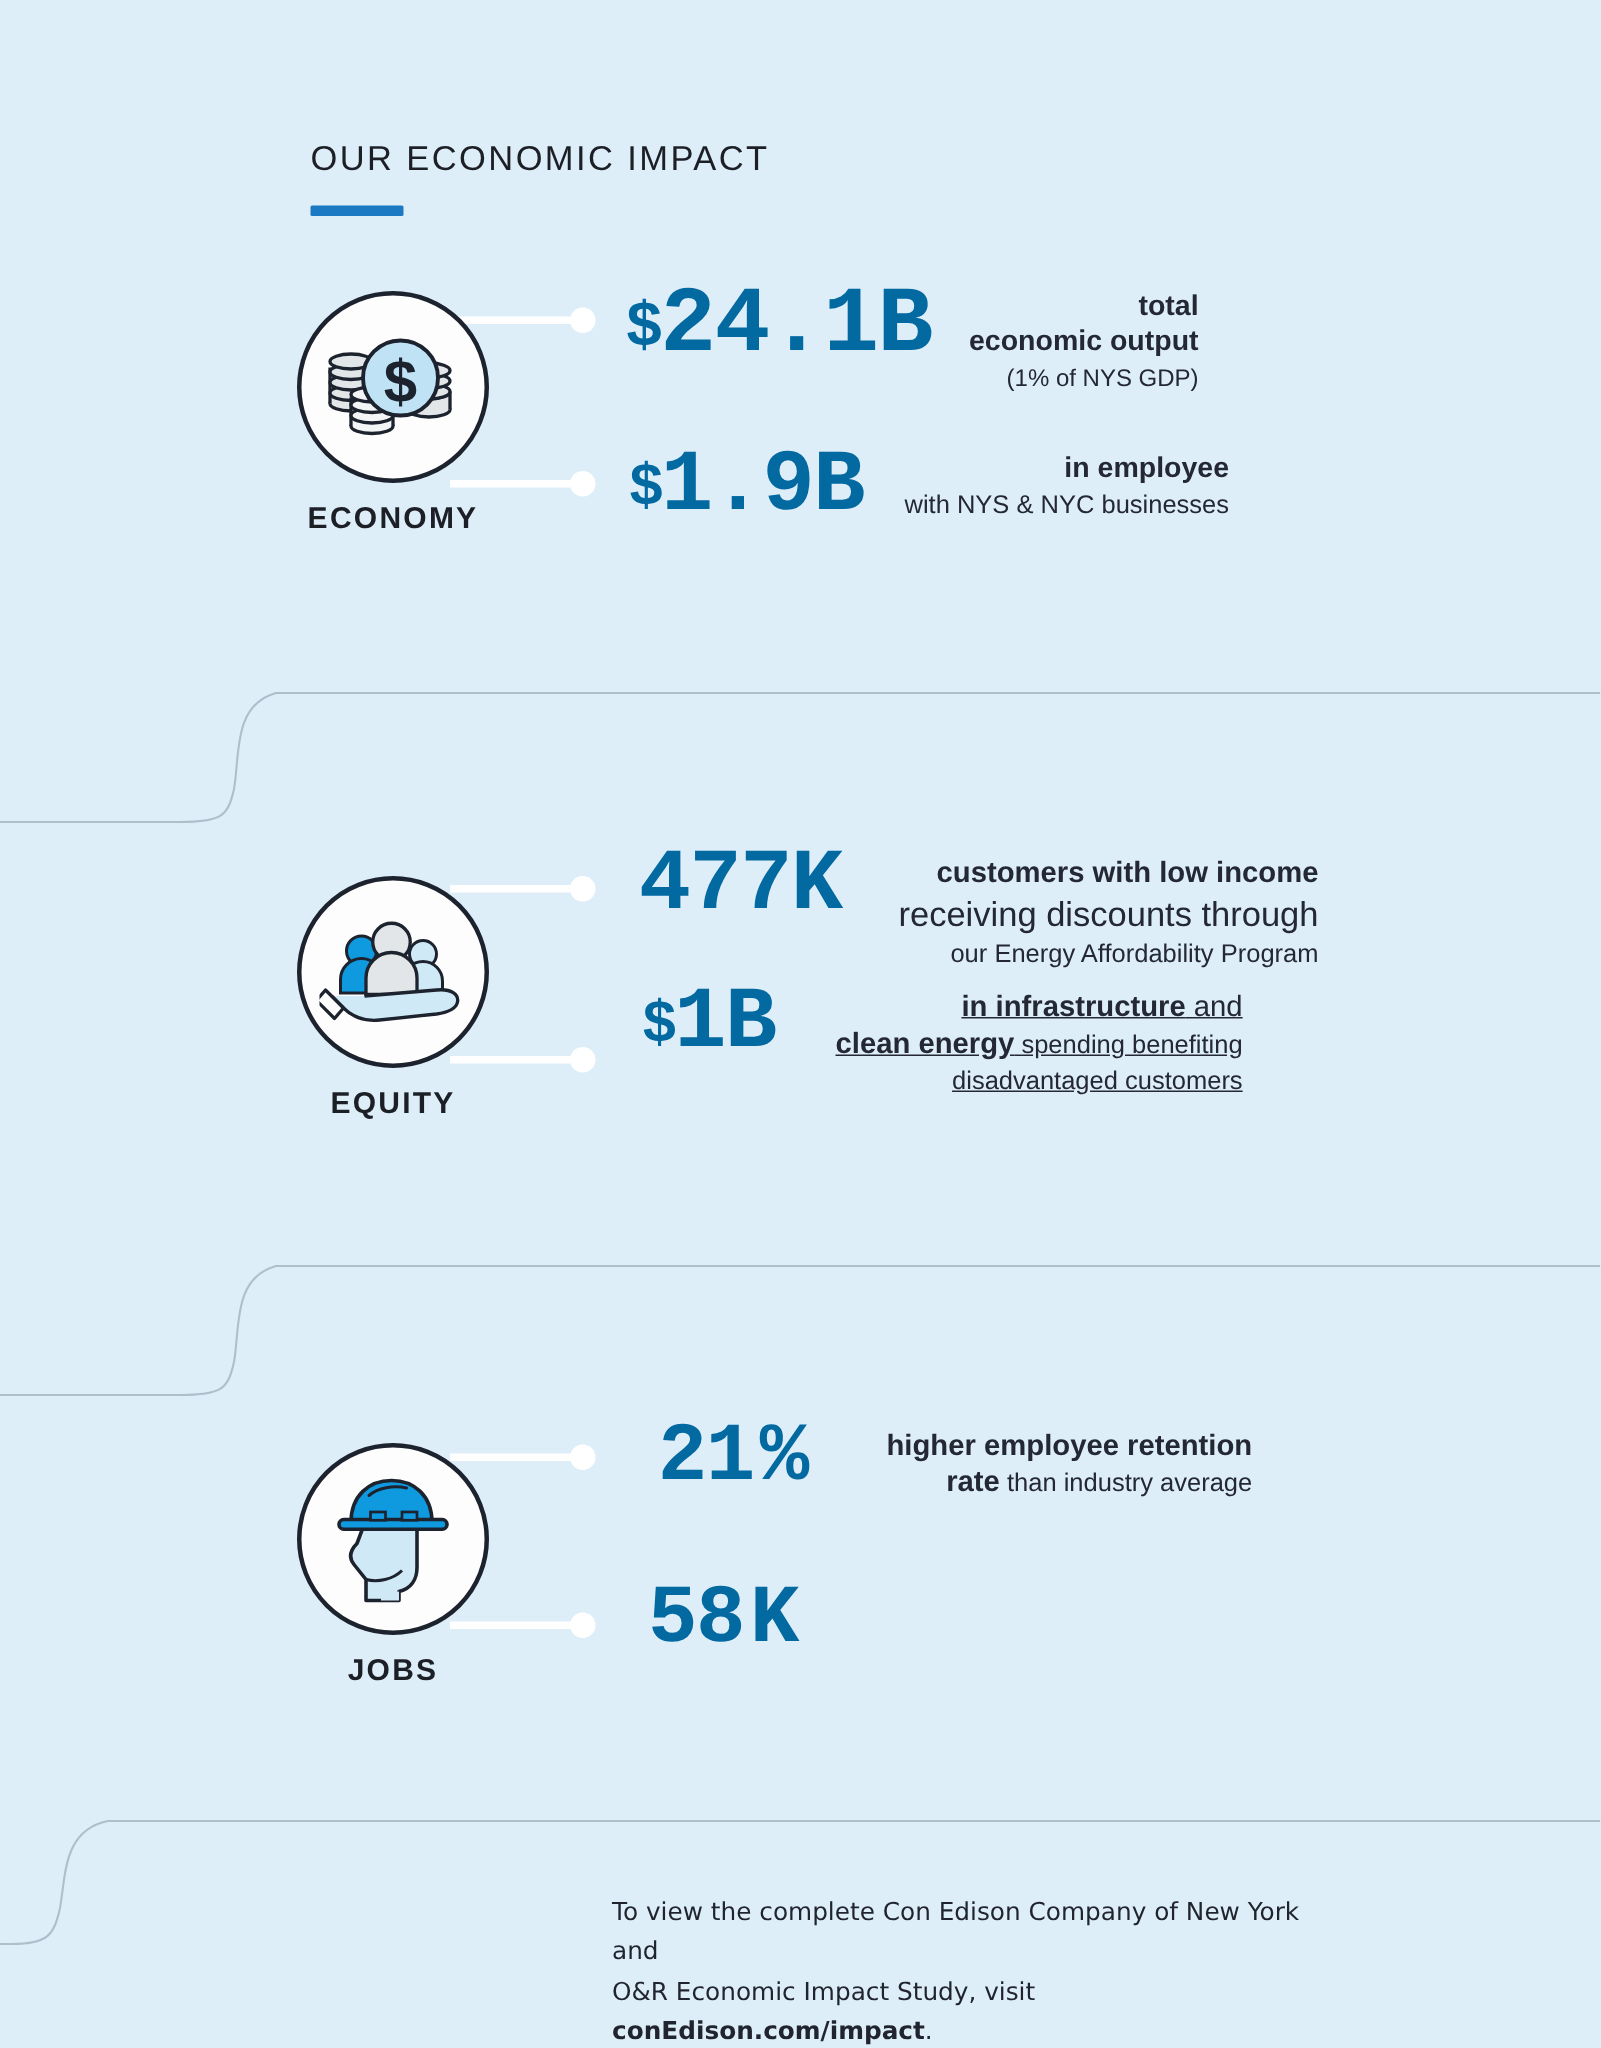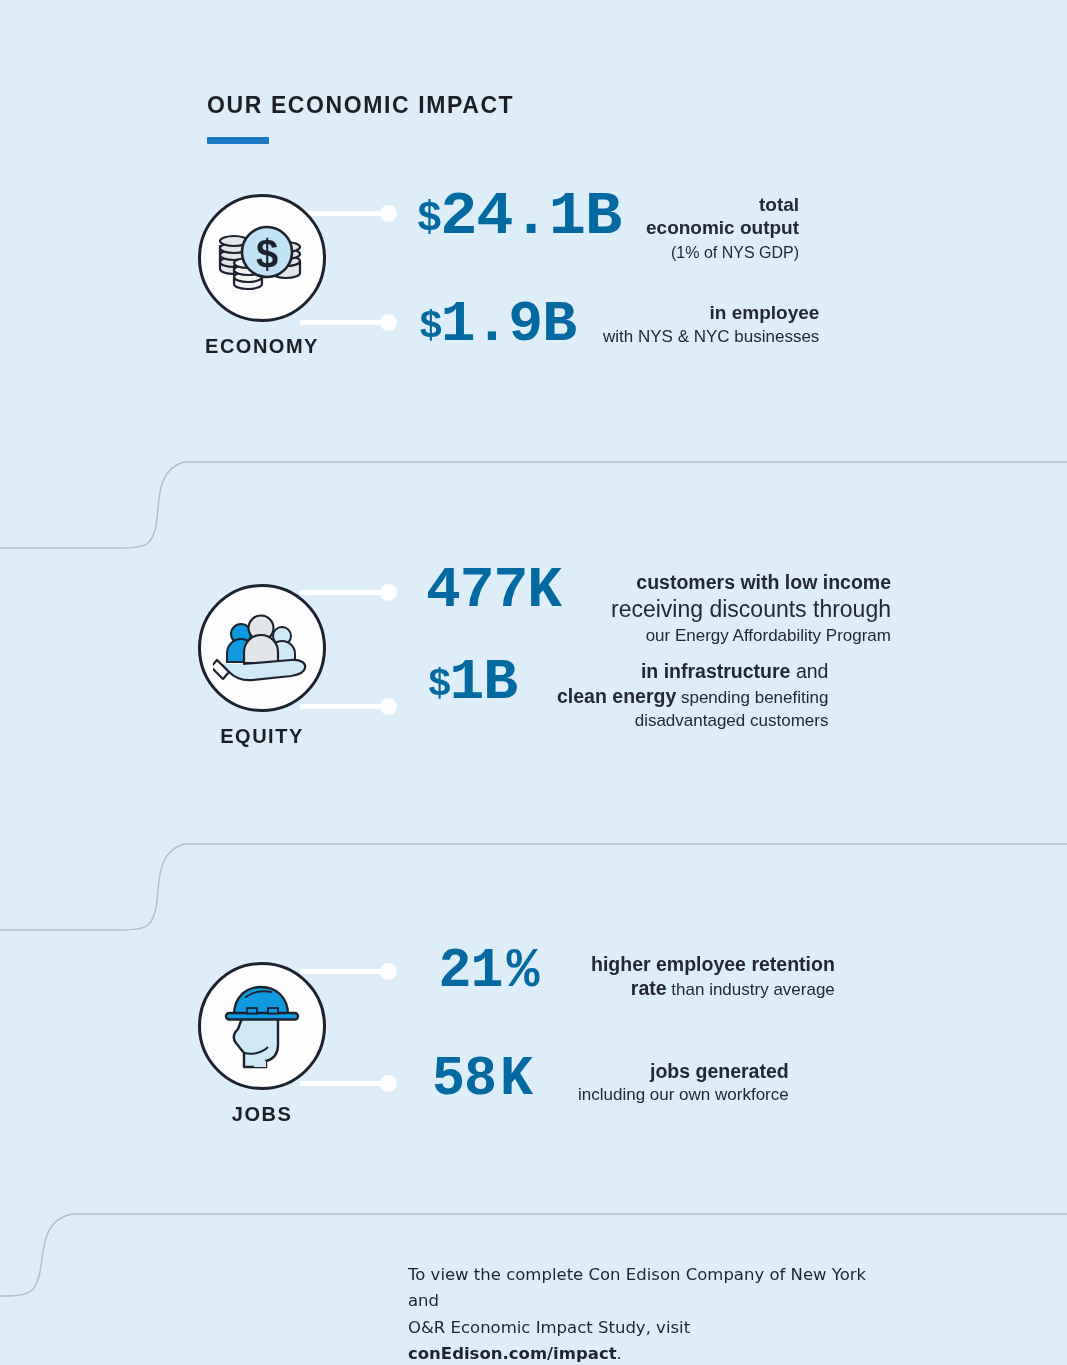--- a/index.html
+++ b/index.html
@@ -22,21 +22,21 @@
     position: absolute;
     left: 0;
     width: 1067px;
     pointer-events: none;
   }
 
   
   .header { position: absolute; left: 207px; top: 92px; }
   .header-title {
     font-size: 23px;
-    font-weight: bold;
+    font-weight: normal;
     letter-spacing: 1.6px;
     color: #1c1f26;
     white-space: nowrap;
   }
   .header-rule {
     margin-top: 18px;
     width: 62px;
     height: 7px;
     border-radius: 1px;
     background: #1b79c4;
@@ -245,32 +245,32 @@
           <path d="M4,52 L16,64 L10,71 L-2,59 Z" fill="#fdfdfd" stroke="#1d232e" stroke-width="2.2" stroke-linejoin="round"></path>
         </svg>
       </div>
       <div class="icon-label">EQUITY</div>
     </div>
 
     <div class="stat-row" style="left:410px; top:562px;">
       <div class="stat-figure" style="font-size:58px; min-width:167px;">
         <span class="cur"></span><span>477K</span>
       </div>
-      <div class="stat-text" style="margin-left:34px; padding-top:9px;">
+      <div class="stat-text" style="margin-left:22px; padding-top:9px;">
         <div class="b" style="font-size:19.5px;">customers with low income</div>
         <div class="n" style="font-size:23px; margin-top:2px;">receiving discounts through</div>
         <div class="n" style="font-size:17px; margin-top:2px;">our Energy Affordability Program</div>
       </div>
     </div>
 
     <div class="stat-row" style="left:410px; top:654px;">
       <div class="stat-figure" style="font-size:58px; min-width:125px;">
         <span class="cur">$</span><span>1B</span>
       </div>
-      <div class="stat-text" style="margin-left:22px; padding-top:6px;">
+      <div class="stat-text" style="margin-left:22px; padding-top:6px;text-decoration:underline;">
         <div style="font-size:19.5px;">
           <span class="b">in infrastructure</span><span class="n"> and</span>
         </div>
         <div style="font-size:19.5px; margin-top:2px;">
           <span class="b">clean energy</span><span class="n" style="font-size:17px;"> spending benefiting</span>
         </div>
         <div class="n" style="font-size:17px; margin-top:2px;">disadvantaged customers</div>
       </div>
     </div>
   </div>
@@ -313,24 +313,20 @@
         <div style="font-size:19.5px; margin-top:1px;">
           <span class="b">rate</span><span class="n" style="font-size:17px;"> than industry average</span>
         </div>
       </div>
     </div>
 
     <div class="stat-row" style="left:405px; top:1052px;">
       <div class="stat-figure" style="font-size:55px; min-width:155px;">
         <span>58</span><span class="pct">K</span>
       </div>
-      <div class="stat-text" style="margin-left:18px; padding-top:8px;">
-        <div class="b" style="font-size:19.5px;">jobs generated</div>
-        <div class="n" style="font-size:17px; margin-top:2px;">including our own workforce</div>
-      </div>
     </div>
   </div>
 
   <div class="footer">
     <div>To view the complete Con Edison Company of New York and</div>
     <div>
       <span>O&amp;R Economic Impact Study, visit </span><b>conEdison.com/impact</b><span>.</span>
     </div>
   </div>
 

